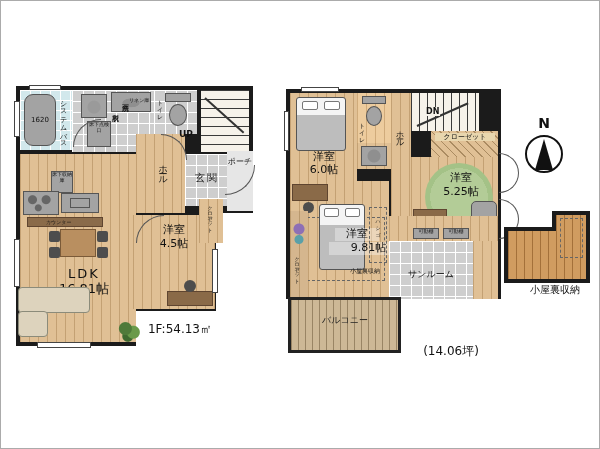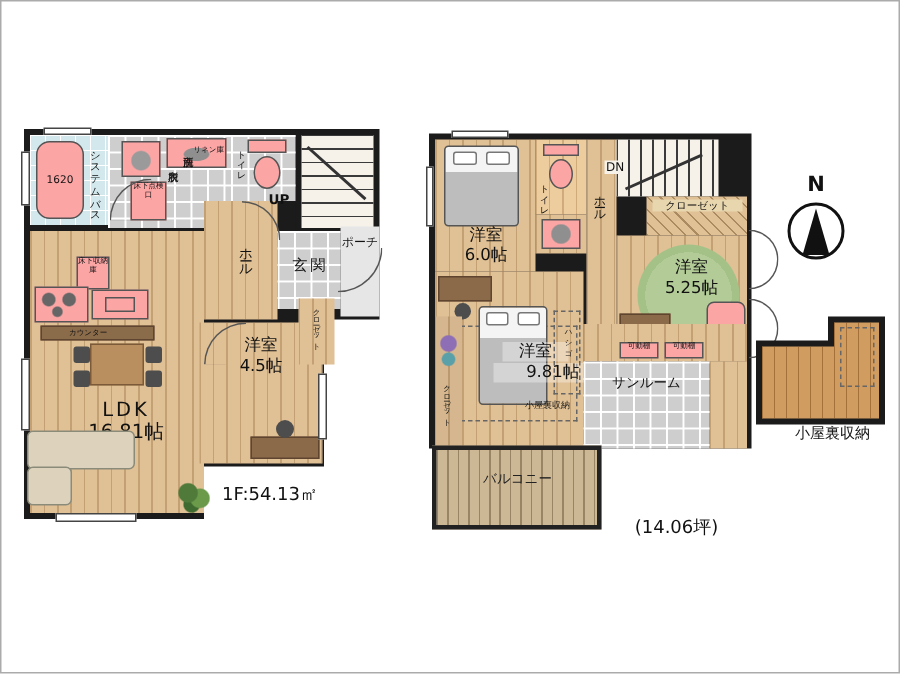--- a/index.html
+++ b/index.html
@@ -14,21 +14,21 @@
           background-image:repeating-linear-gradient(90deg,rgba(90,70,40,.45) 0 1px,transparent 1px 7px); }
   .attic { background-color:#d09c60;
           background-image:repeating-linear-gradient(90deg,rgba(120,70,20,.5) 0 1px,transparent 1px 8px); }
   .tile { background-color:#cecece;
           background-image:linear-gradient(#fff 1px,transparent 1px),linear-gradient(90deg,#fff 1px,transparent 1px);
           background-size:11px 11px; }
   .btile { background-color:#d2e8ec;
           background-image:linear-gradient(#fff 1px,transparent 1px),linear-gradient(90deg,#fff 1px,transparent 1px);
           background-size:10px 10px; }
   .porch { background:#e6e6e6; }
-  .fix { background:#fca5a5; border:1px solid #555; }
+  .fix { background:#a3a3a3; border:1px solid #555; }
   .lbl { color:#111; text-align:center; white-space:nowrap; line-height:1.15; }
   .vt { writing-mode:vertical-rl; text-orientation:upright; color:#111; line-height:1; }
   .dash { border:1px dashed #666; }
   .treads-h { background-color:#f6f2ea;
           background-image:repeating-linear-gradient(180deg,#3a3a3a 0 1px,transparent 1px 9px); }
   .treads-v { background-color:#f6f2ea;
           background-image:repeating-linear-gradient(90deg,#3a3a3a 0 1px,transparent 1px 8px); }
   .hatch { background-image:repeating-linear-gradient(45deg,rgba(90,60,20,.4) 0 1px,transparent 1px 6px); }
   .win { background:#fff; border:1px solid #444; }
   .chair { background:#4d4d4d; border-radius:2px; }
@@ -130,21 +130,21 @@
   <div class="a fix" style="left:361px;top:95px;width:24px;height:8px"></div>
   <div class="a fix" style="left:365px;top:105px;width:16px;height:20px;border-radius:50%"></div>
   <div class="a vt" style="left:358px;top:118px;font-size:6px">トイレ</div>
   <div class="a wood" style="left:356px;top:142px;width:34px;height:26px"></div>
   <div class="a fix" style="left:360px;top:145px;width:26px;height:20px;background-image:radial-gradient(circle at 50% 50%,#8f8f8f 6px,transparent 7px)"></div>
 
   <div class="a wood" style="left:390px;top:92px;width:20px;height:123px"></div>
   <div class="a vt" style="left:394px;top:124px;font-size:8px">ホール</div>
   <div class="a treads-v" style="left:410px;top:92px;width:68px;height:38px"></div>
   <div class="a" style="left:416px;top:124px;width:56px;height:2px;background:#333;transform:rotate(-24deg);transform-origin:left center"></div>
-  <div class="a lbl" style="left:402px;top:106px;font-size:8px;font-weight:normal;background:#f6f2ea;padding:0 1px">DN</div>
+  <div class="a lbl" style="left:424px;top:106px;font-size:8px;font-weight:bold;background:#f6f2ea;padding:0 1px">DN</div>
 
   <div class="a wood hatch" style="left:430px;top:130px;width:67px;height:26px"></div>
   <div class="a lbl" style="left:434px;top:132px;width:60px;font-size:7px;background:#e8d6ae">クローゼット</div>
 
   <div class="a wood" style="left:410px;top:156px;width:87px;height:84px"></div>
   <div class="a" style="left:424px;top:162px;width:68px;height:68px;border-radius:50%;background:radial-gradient(circle,#b3cc97 0 60%,#a4c287 60% 100%)"></div>
   <div class="a lbl" style="left:438px;top:171px;width:44px;font-size:11px">洋室</div>
   <div class="a lbl" style="left:431px;top:185px;width:58px;font-size:11px">5.25帖</div>
   <div class="a deskw" style="left:412px;top:208px;width:34px;height:16px"></div>
   <div class="a chair" style="left:424px;top:224px;width:11px;height:11px;border-radius:50%"></div>
@@ -166,21 +166,21 @@
 
   <div class="a wood" style="left:289px;top:210px;width:18px;height:88px;filter:brightness(.95)"></div>
   <div class="a" style="left:291px;top:216px;width:14px;height:30px;background-image:radial-gradient(circle at 50% 40%,#8e6fb5 5px,transparent 6px),radial-gradient(circle at 50% 75%,#5aa0a8 4px,transparent 5px)"></div>
   <div class="a vt" style="left:293px;top:252px;font-size:5px">クローゼット</div>
 
   <div class="a wood" style="left:388px;top:215px;width:109px;height:25px"></div>
   <div class="a fix lbl" style="left:412px;top:227px;width:26px;height:11px;font-size:5px">可動棚</div>
   <div class="a fix lbl" style="left:442px;top:227px;width:26px;height:11px;font-size:5px">可動棚</div>
   <div class="a wood" style="left:472px;top:240px;width:25px;height:58px"></div>
   <div class="a tile" style="left:388px;top:240px;width:84px;height:58px"></div>
-  <div class="a lbl" style="left:396px;top:250px;width:68px;font-size:9px">サンルーム</div>
+  <div class="a lbl" style="left:396px;top:268px;width:68px;font-size:9px">サンルーム</div>
 
   <div class="a arc" style="left:498px;top:152px;width:20px;height:40px;border-left:none;border-radius:0 20px 20px 0"></div>
   <div class="a arc" style="left:498px;top:198px;width:20px;height:40px;border-left:none;border-radius:0 20px 20px 0"></div>
 
   <div class="a win" style="left:300px;top:86px;width:38px;height:5px"></div>
   <div class="a win" style="left:283px;top:110px;width:5px;height:40px"></div>
 
   <div class="a balc" style="left:287px;top:296px;width:113px;height:56px;border:3px solid #222"></div>
   <div class="a lbl" style="left:314px;top:314px;width:60px;font-size:9px;color:#222">バルコニー</div>
 

